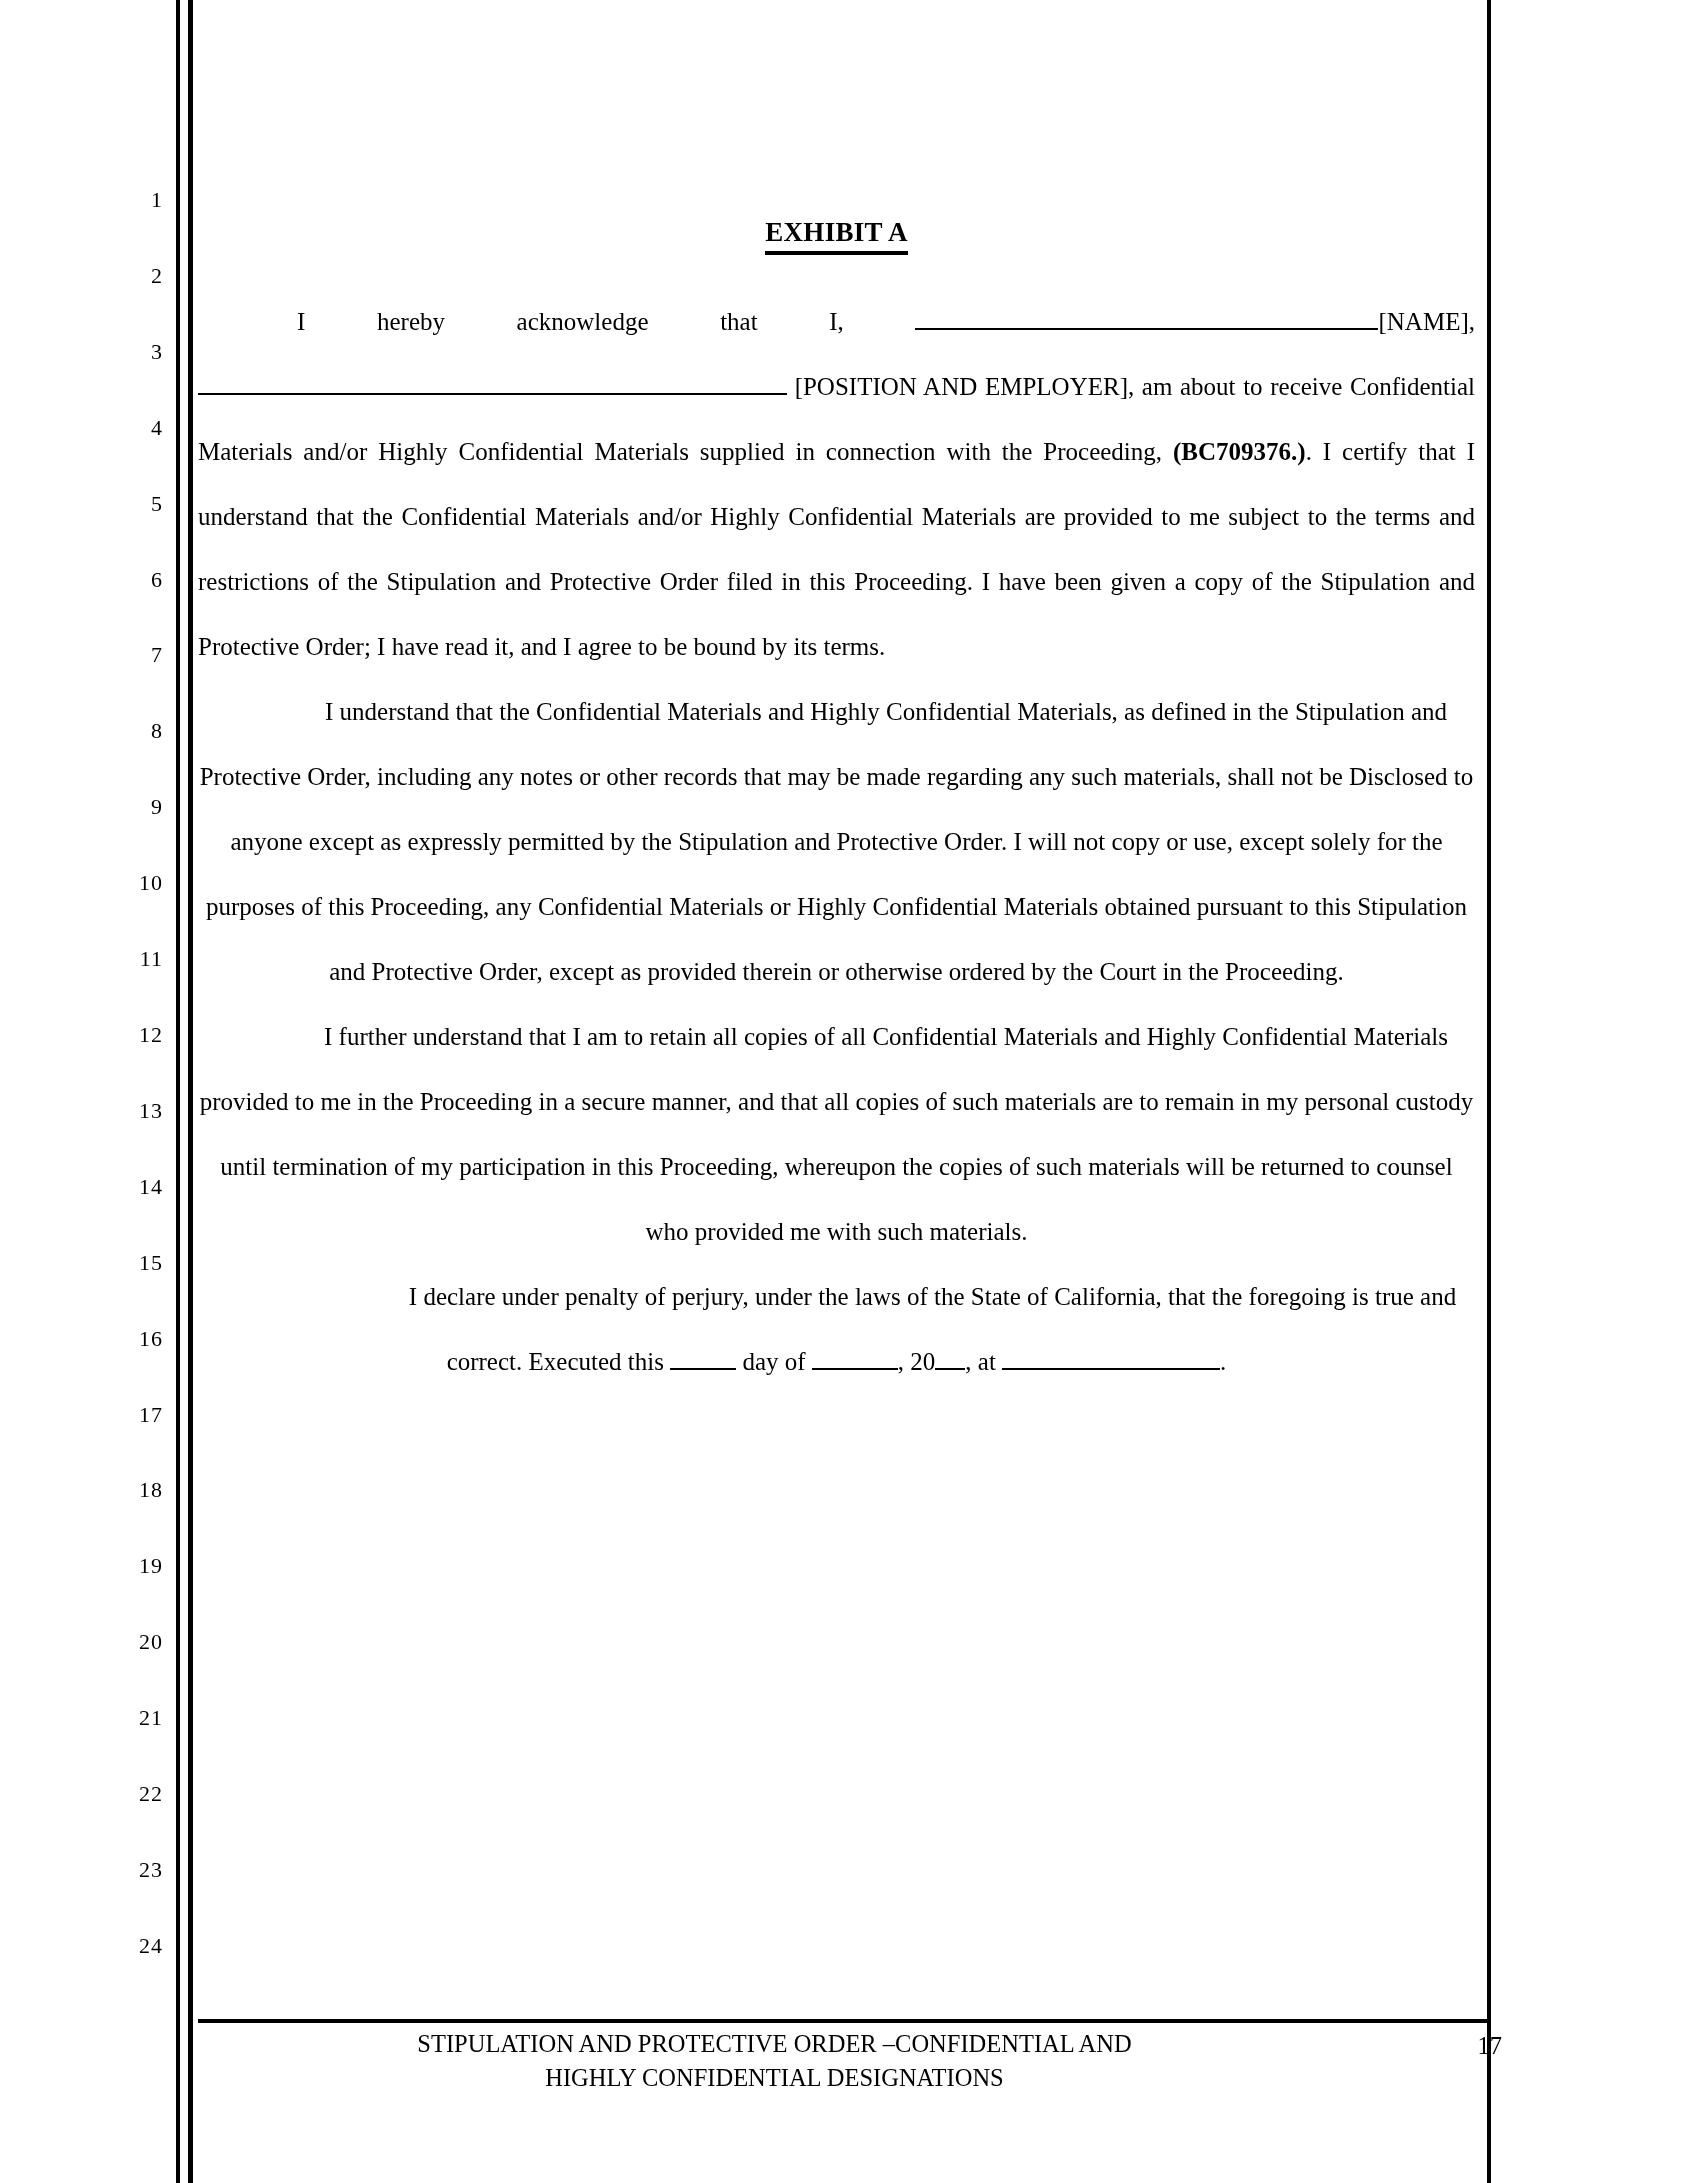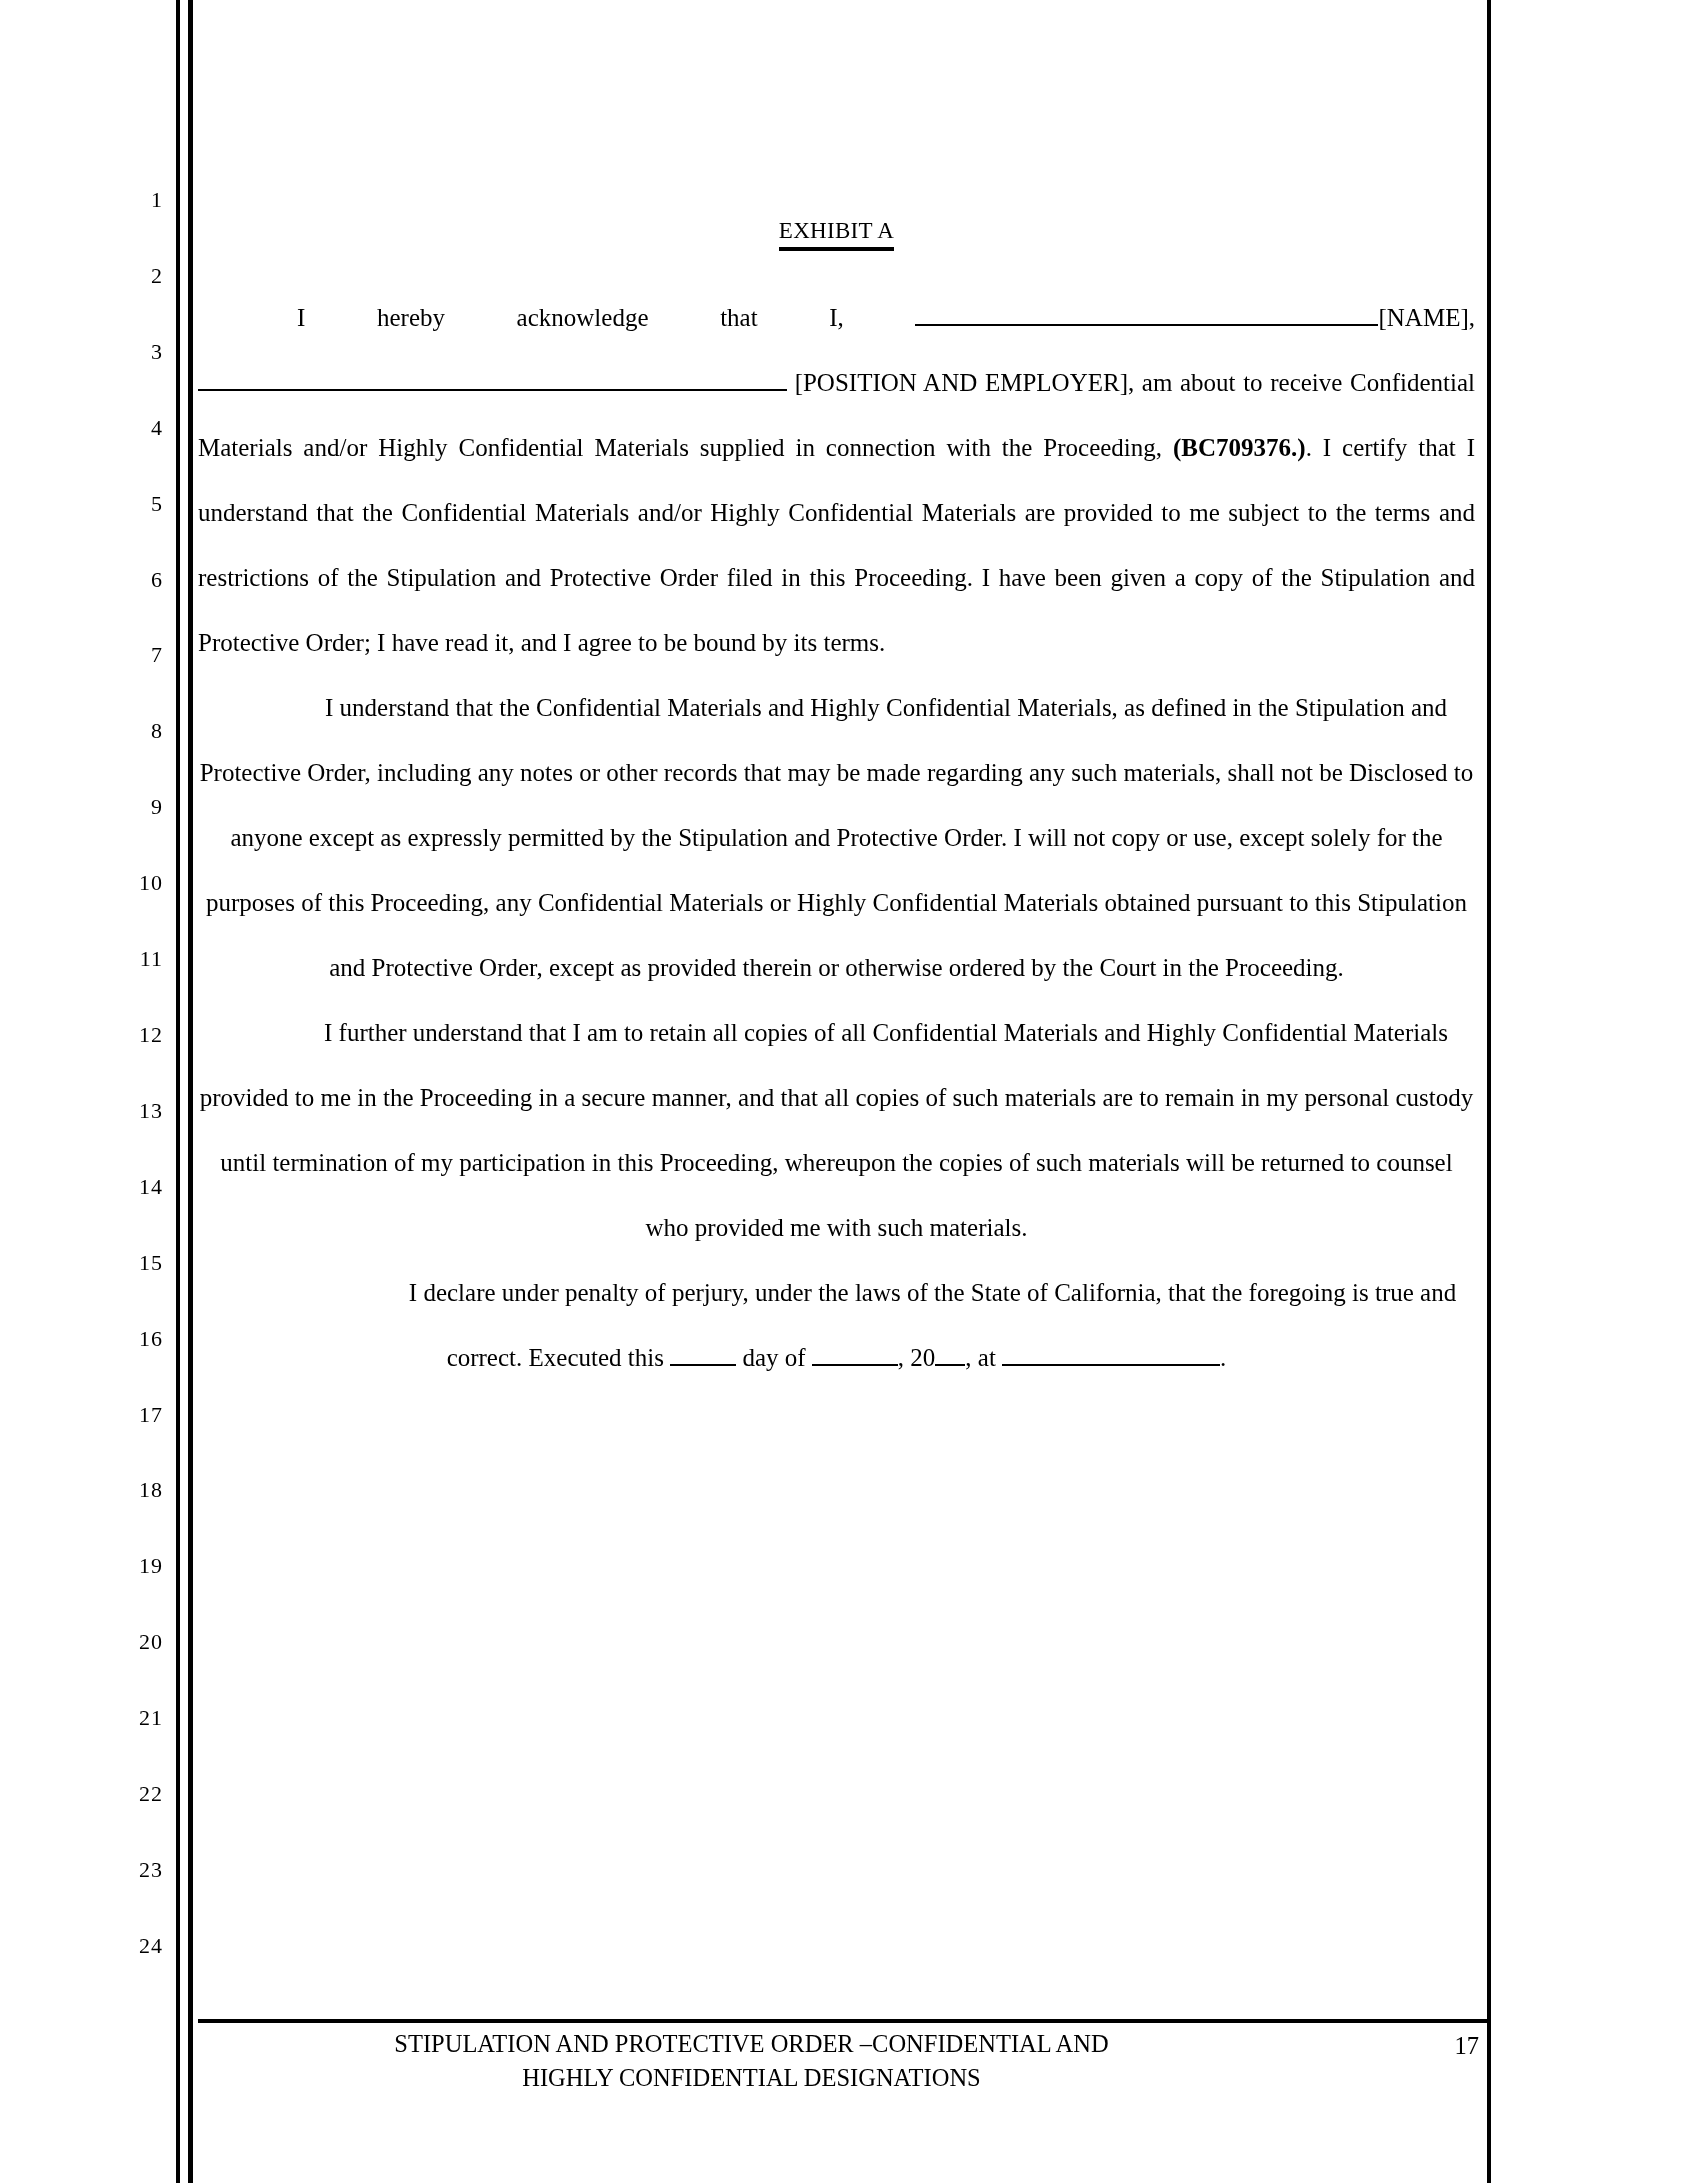--- a/index.html
+++ b/index.html
@@ -55,22 +55,22 @@
   
   .body-col {
     position: absolute;
     left: 198px;
     top: 189px;
     width: 1277px;
   }
 
   .doc-title {
     text-align: center;
-    font-weight: normal;
-    font-size: 23px;
+    font-weight: bold;
+    font-size: 27px;
     letter-spacing: 0.3px;
     margin: 29px 0 0 0;
     line-height: 1.1;
   }
   .doc-title span.u {
     border-bottom: 4.6px solid #000000;
     padding-bottom: 3.3px;
     display: inline-block;
   }
 
@@ -108,21 +108,21 @@
   .blank-day      { width: 66px; }
   .blank-month    { width: 86px; }
   .blank-yr       { width: 30px;  }
   .blank-place    { width: 218px; }
 
   b.caseno { font-weight: bold; }
 
   
   .footer {
     position: absolute;
-    left: 189px;
+    left: 212px;
     top: 2022px;
     width: 1290px;
   }
   .footer-rule {
     position: absolute;
     left: 198px;
     top: 2019px;
     width: 1290px;
     height: 4px;
     background: #000000;

